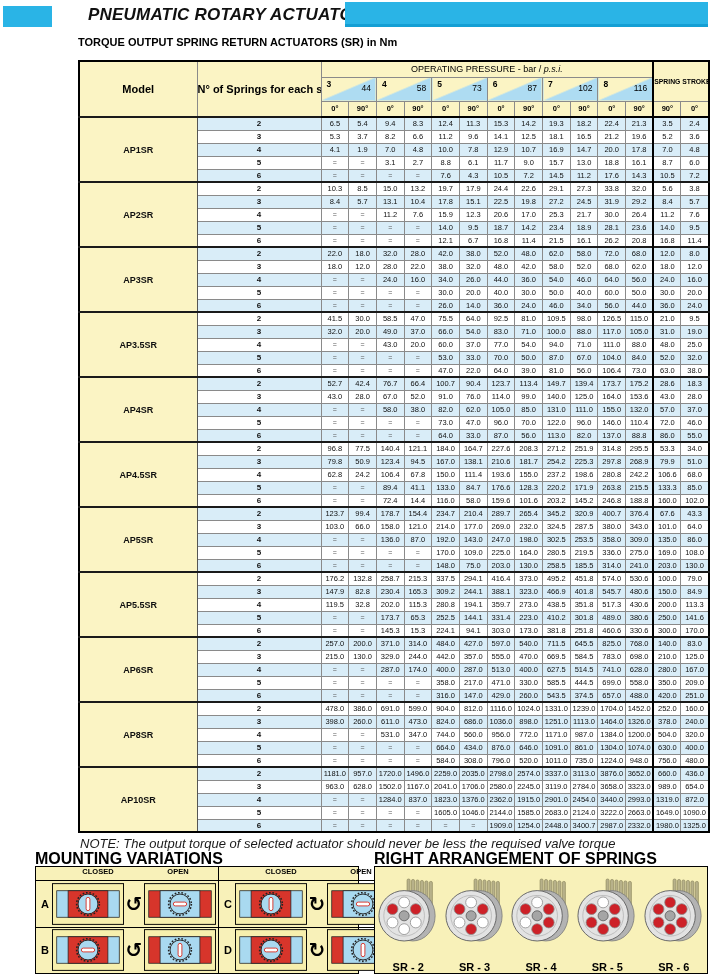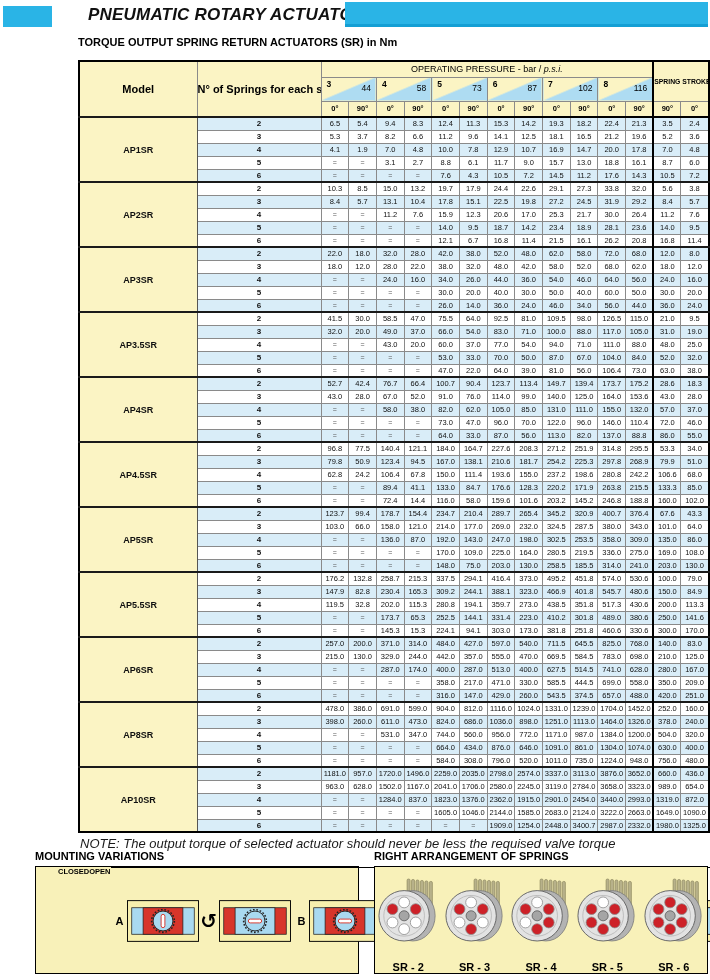--- a/index.html
+++ b/index.html
@@ -38,27 +38,27 @@
   tbody tr.rw td { background:#ffffff; }
   tbody td.eq { color:#5a5a5a; font-size:7px; }
   tbody tr.block-first td { border-top:2px solid #1a1a1a; }
   .g0 { border-left:1.5px solid #222 !important; }
   .g1 { border-left:1px solid #9a9a9a !important; }
   .gs { border-left:2px solid #000 !important; }
 
   .note { position:absolute; left:80px; top:836px; font-size:13px; font-style:italic; color:#1a1a1a; }
 
   
-  .sec-title { position:absolute; font-size:11px; font-weight:bold; color:#000; }
+  .sec-title { position:absolute; font-size:16px; font-weight:bold; color:#000; }
   #mv-title { left:35px; top:850px; }
   #sp-title { left:374px; top:850px; }
 
   .mv-box { position:absolute; left:35px; top:866px; width:324px; height:108px;
             border:1.5px solid #000; background:#f8f1b9; display:flex; }
-  .mv-col { flex:1; display:flex; }
+  .mv-col { flex:1; display:flex; flex-direction:column; }
   .mv-col + .mv-col { border-left:1.5px solid #000; }
   .mv-head { display:flex; height:13px; }
   .mv-head span { flex:1; text-align:center; font-size:7.5px; font-weight:bold; }
   .mv-head span:first-child { margin-left:22px; }
   .mv-row { flex:1; display:flex; align-items:center; border-top:1px solid #000; padding:1px 2px; }
   .mv-letter { width:14px; text-align:center; font-size:11px; font-weight:bold; }
   .mv-arrow { width:20px; text-align:center; font-size:20px; font-weight:bold; line-height:20px;
               font-family:"DejaVu Sans", sans-serif; }
 
   .sp-box { position:absolute; left:374px; top:866px; width:334px; height:108px;

